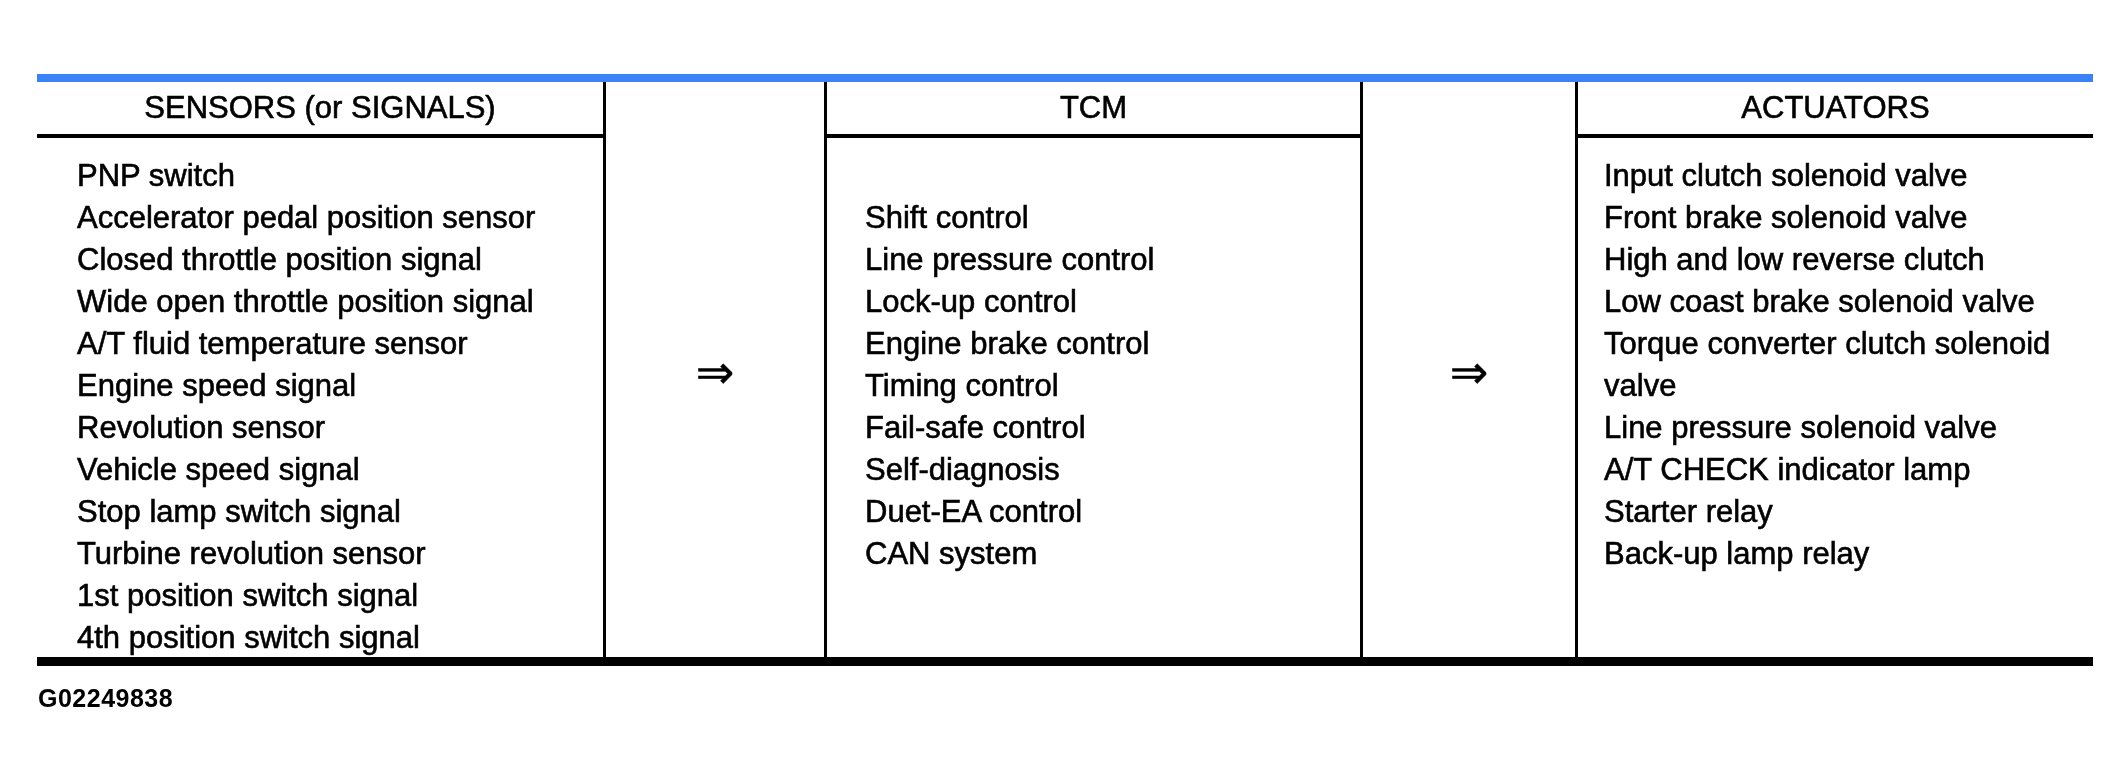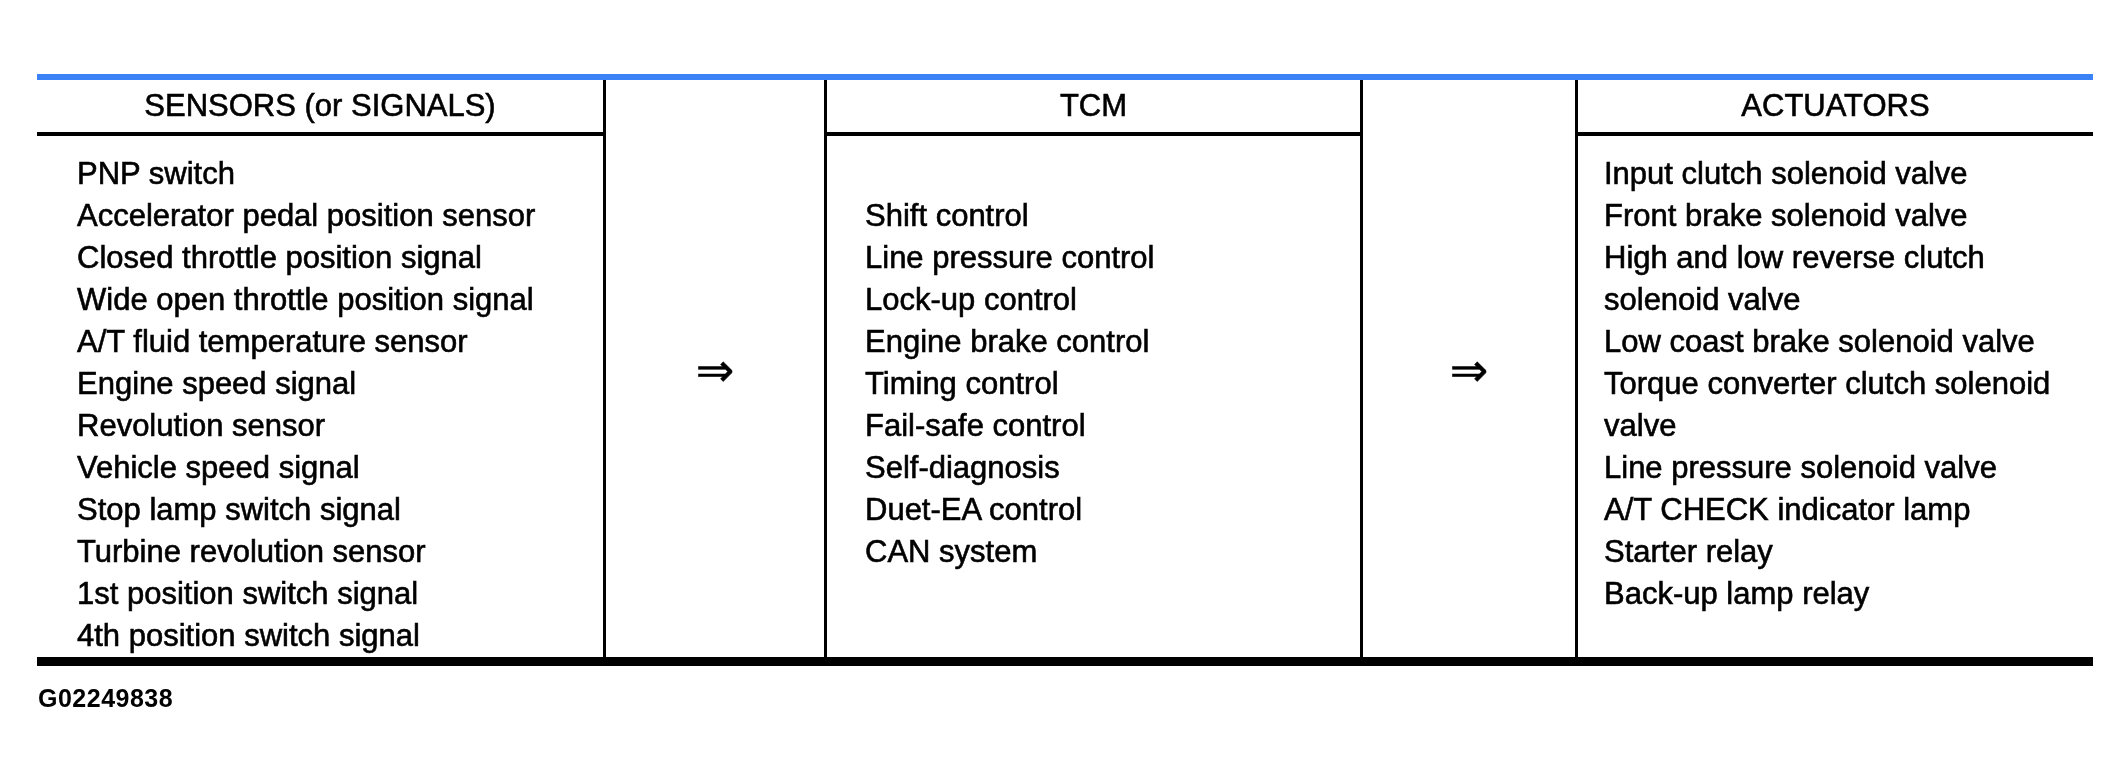--- a/index.html
+++ b/index.html
@@ -16,21 +16,21 @@
     -webkit-text-stroke: 0.6px #000;
     overflow: hidden;
   }
   .diagram {
     position: absolute;
     left: 37px;
     top: 74px;
     width: 2056px;
     height: 592px;
     box-sizing: border-box;
-    border-top: 6px solid #3b82f6;
+    border-top: 8px solid #3b82f6;
     border-bottom: 9px solid #000;
     display: grid;
     grid-template-columns: 566px 224px 533px 218px 515px;
   }
   .col {
     box-sizing: border-box;
     position: relative;
   }
   .gap {
     border-left: 3px solid #000;
@@ -124,21 +124,20 @@
   <div class="col gap">
     <span class="arrow">⇒</span>
   </div>
 
   <div class="col col-actuators">
     <div class="hdr">ACTUATORS</div>
     <div class="list">
         <div class="line">Input clutch solenoid valve</div>
         <div class="line">Front brake solenoid valve</div>
         <div class="line">High and low reverse clutch</div>
-        <div class="line">solenoid valve</div>
         <div class="line">Low coast brake solenoid valve</div>
         <div class="line">Torque converter clutch solenoid</div>
         <div class="line">valve</div>
         <div class="line">Line pressure solenoid valve</div>
         <div class="line">A/T CHECK indicator lamp</div>
         <div class="line">Starter relay</div>
         <div class="line">Back-up lamp relay</div>
       </div>
   </div>
 

